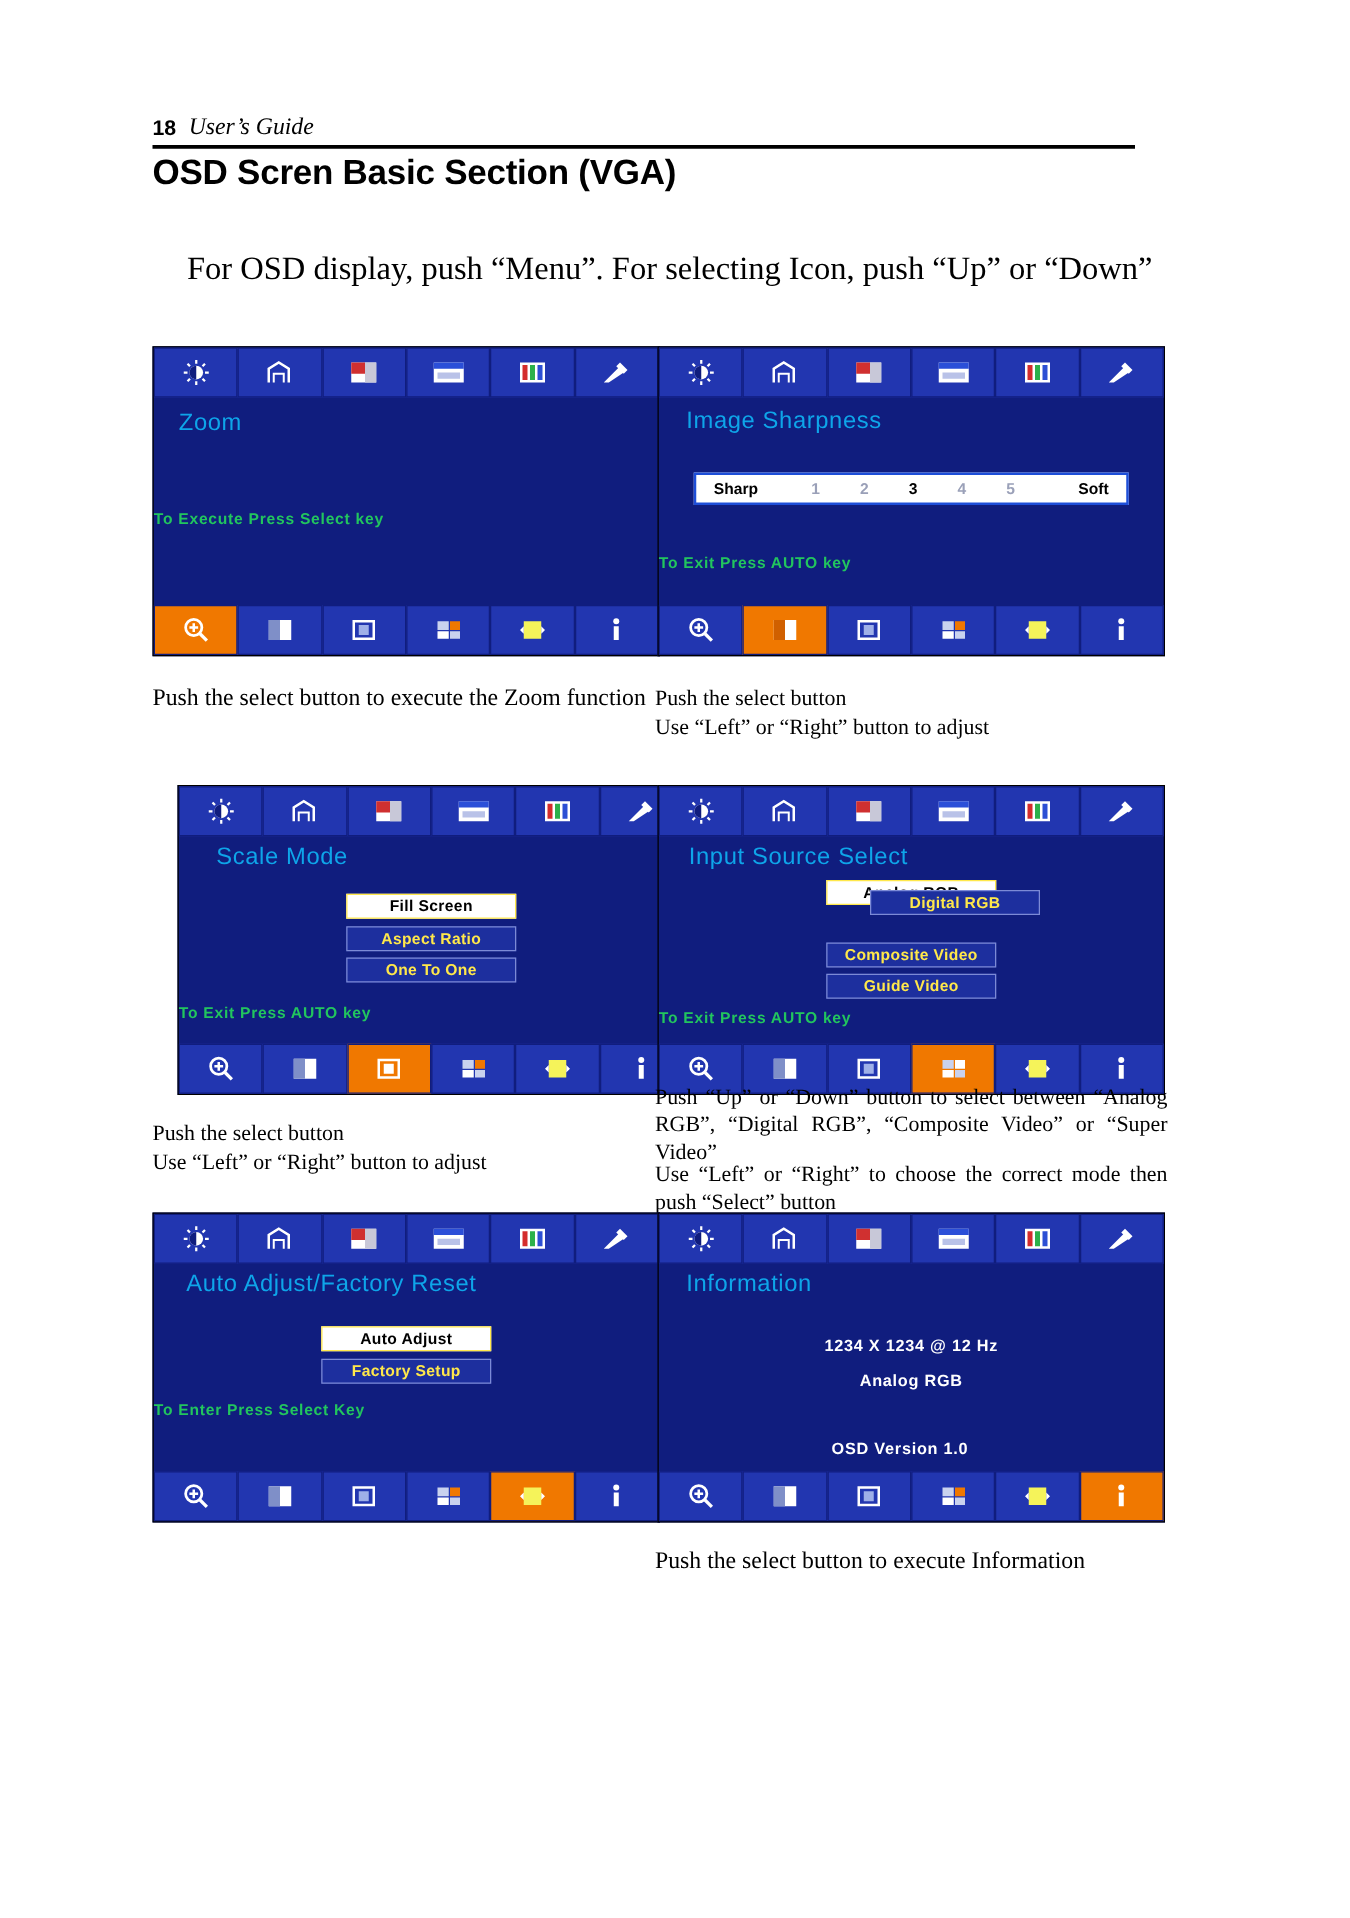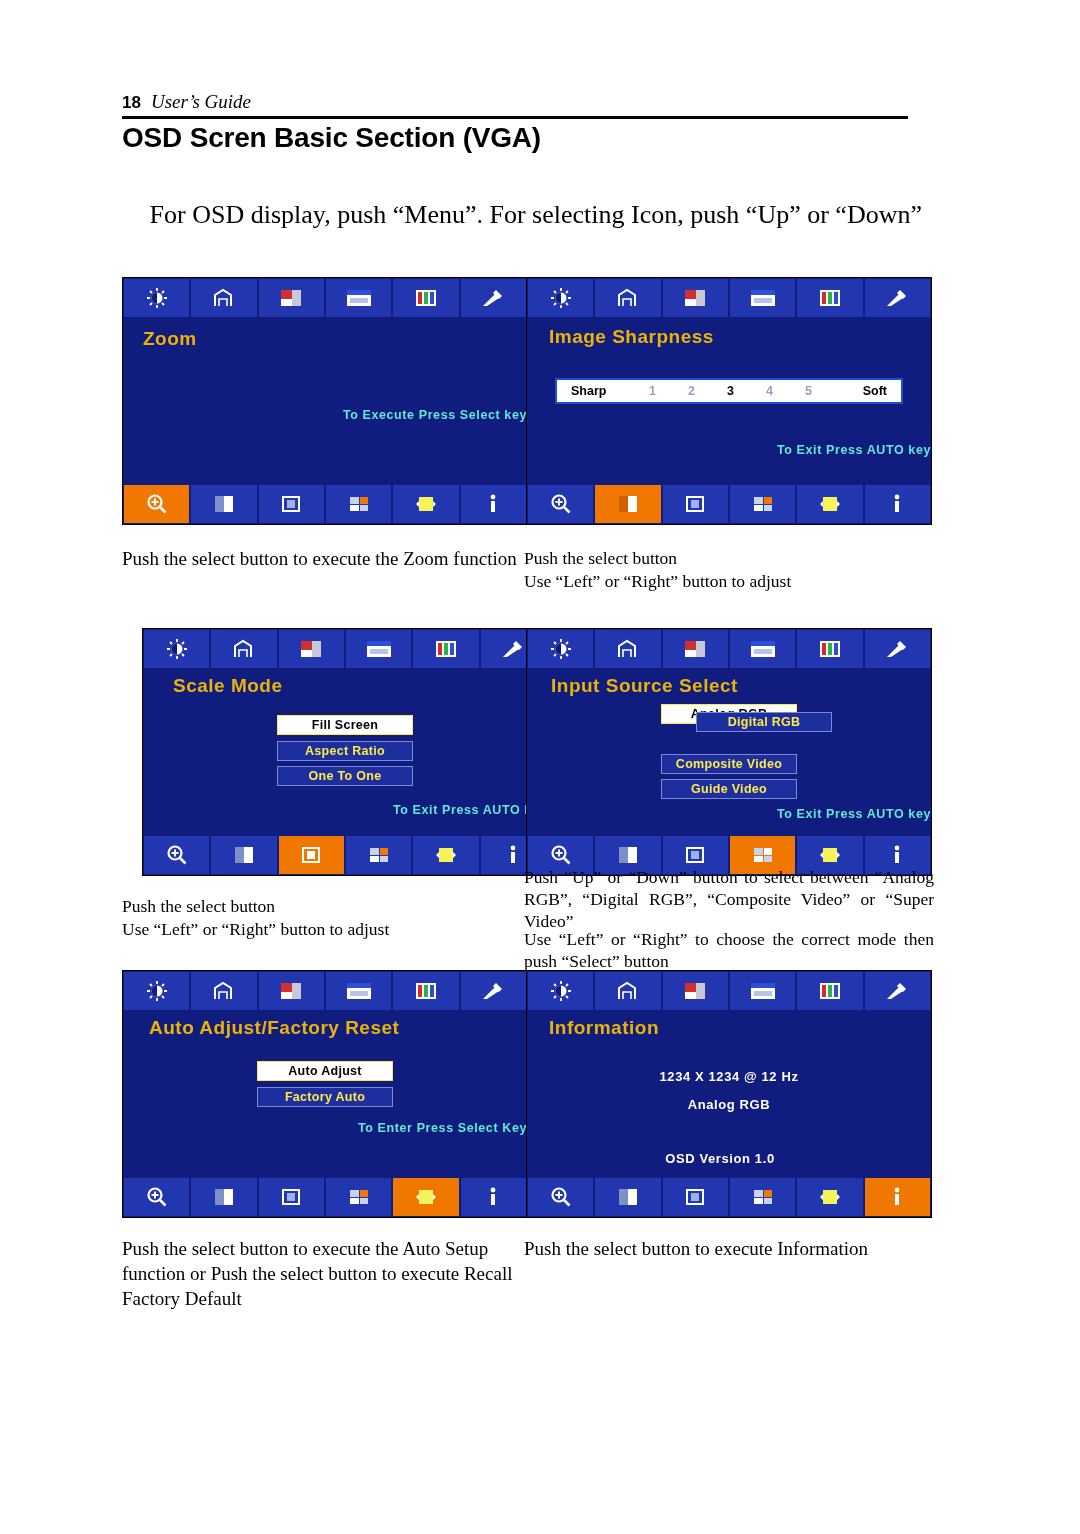--- a/index.html
+++ b/index.html
@@ -44,25 +44,25 @@
   .osd .topbar{top:0;}
   .osd .botbar{bottom:0;}
   .cell{
     flex:1 1 0;display:flex;align-items:center;justify-content:center;
     background:#2236b0;border:1px solid #101d7e;box-sizing:border-box;
   }
   .botbar .cell{background:#2236b0;}
   .cell.sel{background:#f07800;}
   .osd-title{
     position:absolute;left:20px;top:50px;
-    color:#eab308;font-weight:bold;font-size:19px;letter-spacing:0.5px;
+    color:#0ea5e9;font-weight:normal;font-size:19px;letter-spacing:0.5px;
   }
   .osd-yellow{
-    position:absolute;color:#5eead4;font-weight:bold;font-size:12.5px;letter-spacing:0.6px;
-    text-align:right;
+    position:absolute;color:#22c55e;font-weight:bold;font-size:12.5px;letter-spacing:0.6px;
+    text-align:left;
   }
   .osd-white{
     position:absolute;color:#ffffff;font-weight:bold;font-size:13px;letter-spacing:0.6px;text-align:center;
   }
   .optbox{
     position:absolute;left:50%;transform:translateX(-50%);
     width:136px;text-align:center;font-size:12.5px;font-weight:bold;letter-spacing:.3px;
     padding:2px 0;box-sizing:border-box;
   }
   .optbox.on{background:#ffffff;color:#000;border:1px solid #ffe84a;}
@@ -529,21 +529,21 @@
         <svg width="24" height="20" viewBox="0 0 24 20">
             <path d="M2 18L14 6l4 4L6 18z" fill="#fff"></path>
             <path d="M15 2l6 6-3 3-6-6z" fill="#fff"></path>
           </svg>
       </div>
     </div>
 
     <div class="osd-title" style="left:26px;top:46px;">Auto  Adjust/Factory  Reset</div>
 
     <div class="optbox on" style="top:90px;">Auto Adjust</div>
-    <div class="optbox off" style="top:116px;">Factory Auto</div>
+    <div class="optbox off" style="top:116px;">Factory Setup</div>
 
     <div class="osd-yellow" style="left:0;width:404px;top:150px;">To Enter Press Select Key</div>
 
     <div class="botbar">
       <div class="cell">
         <svg width="22" height="22" viewBox="0 0 22 22">
             <circle cx="9" cy="9" r="6.5" fill="none" stroke="#fff" stroke-width="2.2"></circle>
             <path d="M9 5.5v7M5.5 9h7" stroke="#fff" stroke-width="2"></path>
             <path d="M14 14l5.5 5.5" stroke="#fff" stroke-width="2.6"></path>
           </svg>
@@ -670,16 +670,15 @@
       </div>
       <div class="cell sel">
         <svg width="10" height="20" viewBox="0 0 10 20">
             <circle cx="5" cy="3" r="2.4" fill="#fff"></circle>
             <rect x="3" y="7" width="4" height="11" fill="#fff"></rect>
           </svg>
       </div>
     </div>
   </div>
 
-  <div class="cap" style="left:122px;top:1236px;width:400px;">Push the select button to execute the Auto Setup function or Push the select button to execute Recall Factory Default</div>
   <div class="cap" style="left:524px;top:1236px;width:410px;">Push the select button to execute Information</div>
 
 </div>
 
 </body></html>

